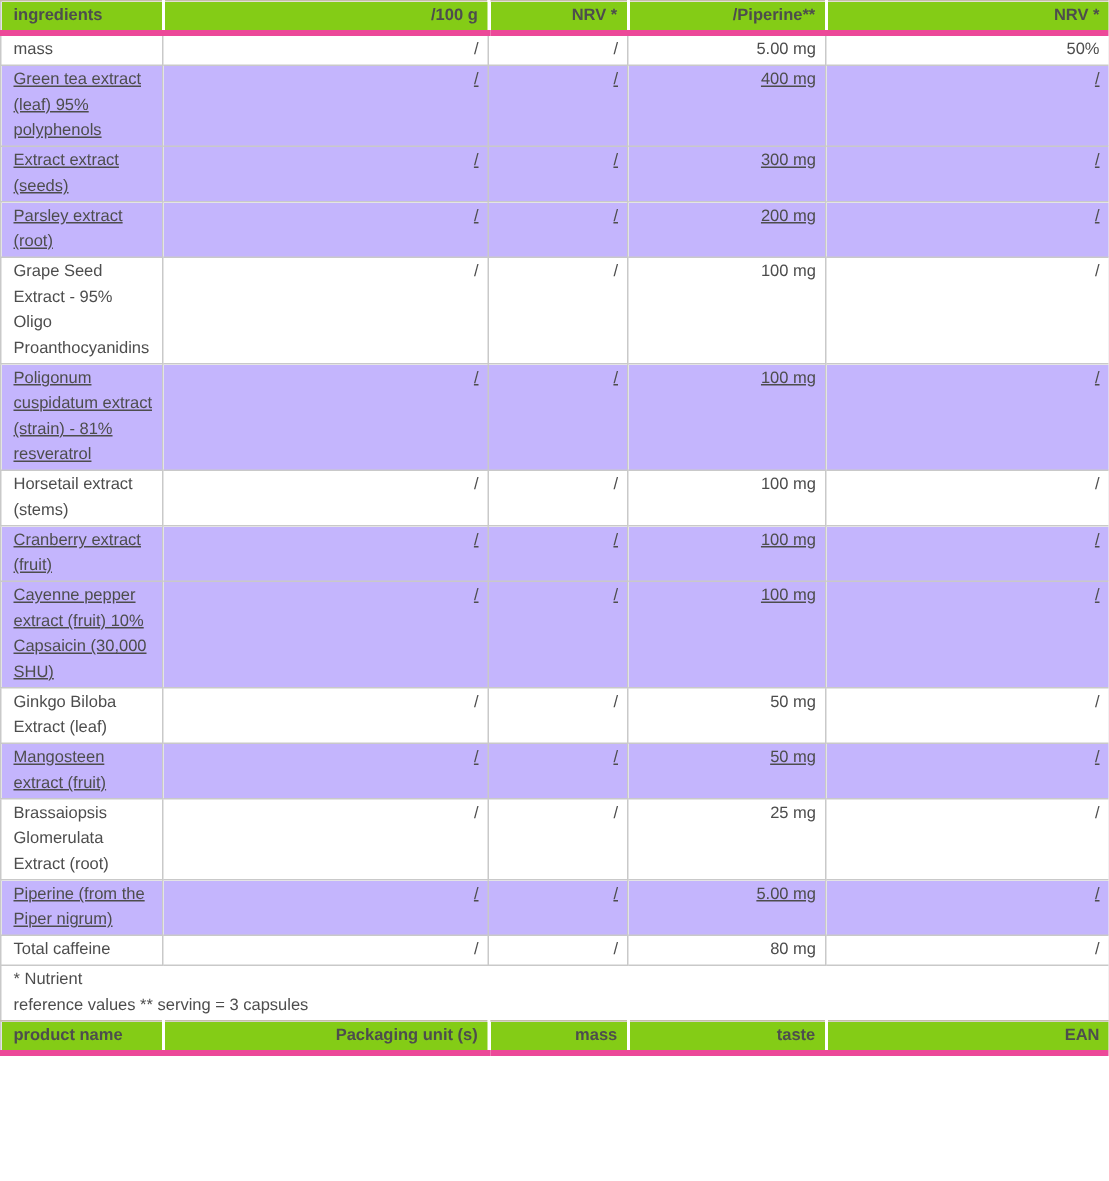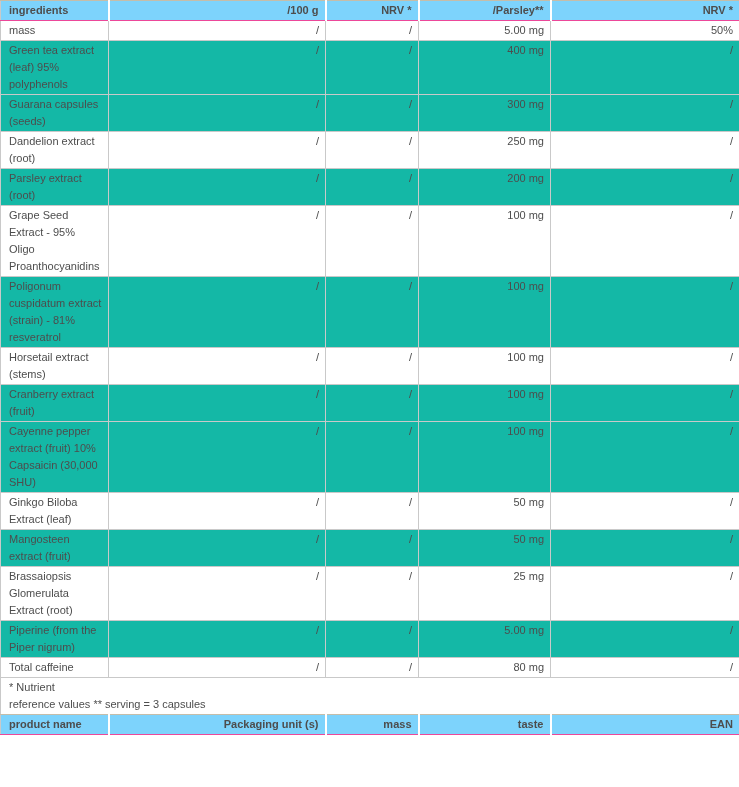--- a/index.html
+++ b/index.html
@@ -23,36 +23,37 @@
     margin-top: -1px;
   }
   th, td {
     border: 1px solid #c9c9c9;
     padding: 1px 6px 1px 8px;
     vertical-align: top;
     word-wrap: break-word;
     overflow: hidden;
   }
   th {
-    background: #7dd3fc;
+    background: #84cc16;
     font-weight: bold;
     text-align: right;
     border-left: 2px solid #ffffff;
     border-top: 1px solid #c5bda9;
-    border-bottom: 1px solid #ec4899;
+    border-bottom: 4px solid #ec4899;
   }
   th.first {
     text-align: left;
     border-left: 1px solid #c9c9c9;
   }
   td.num {
     text-align: right;
   }
   tr.alt td {
-    background: #14b8a6;
+    background: #c4b5fd;
+    text-decoration: underline;
   }
   tr.full-row td {
     padding: 1px 8px;
   }
 </style>
 </head>
 <body>
 
 <table class="data">
   <colgroup>
@@ -60,51 +61,44 @@
       <col style="width:217px">
       <col style="width:93px">
       <col style="width:132px">
       <col style="width:189px">
   </colgroup>
   <thead>
     <tr>
       <th class="first">ingredients</th>
       <th>/100 g</th>
       <th>NRV *</th>
-      <th>/Parsley**</th>
+      <th>/Piperine**</th>
       <th>NRV *</th>
     </tr>
   </thead>
   <tbody>
       <tr>
         <td>mass</td>
         <td class="num">/</td>
         <td class="num">/</td>
         <td class="num">5.00 mg</td>
         <td class="num">50%</td>
       </tr>
       <tr class="alt">
         <td>Green tea extract (leaf) 95% polyphenols</td>
         <td class="num">/</td>
         <td class="num">/</td>
         <td class="num">400 mg</td>
         <td class="num">/</td>
       </tr>
       <tr class="alt">
-        <td>Guarana capsules (seeds)</td>
+        <td>Extract extract (seeds)</td>
         <td class="num">/</td>
         <td class="num">/</td>
         <td class="num">300 mg</td>
-        <td class="num">/</td>
-      </tr>
-      <tr>
-        <td>Dandelion extract (root)</td>
-        <td class="num">/</td>
-        <td class="num">/</td>
-        <td class="num">250 mg</td>
         <td class="num">/</td>
       </tr>
       <tr class="alt">
         <td>Parsley extract (root)</td>
         <td class="num">/</td>
         <td class="num">/</td>
         <td class="num">200 mg</td>
         <td class="num">/</td>
       </tr>
       <tr>

